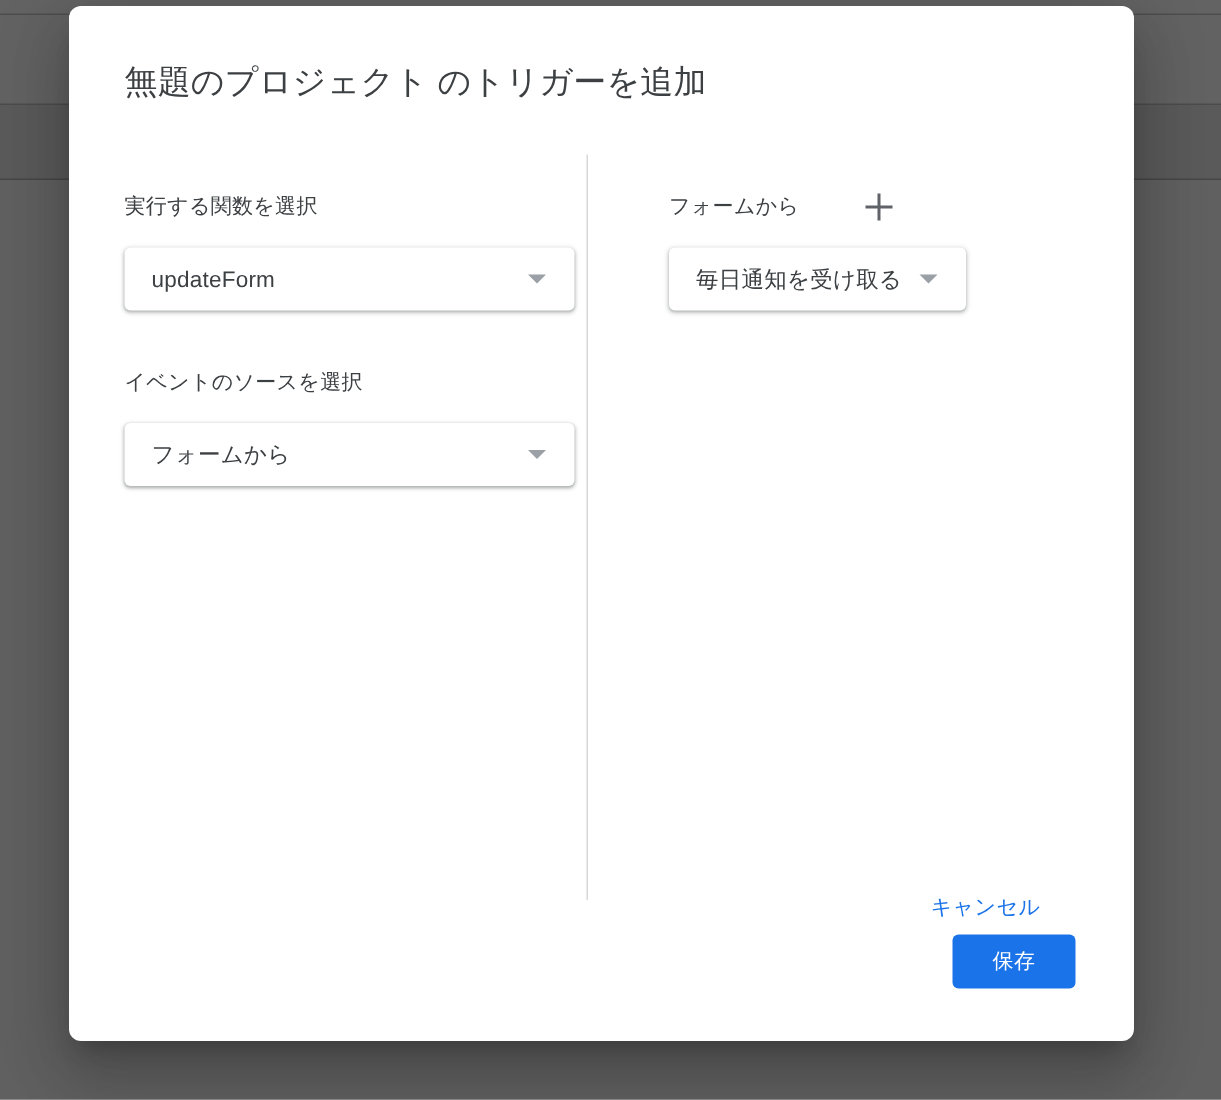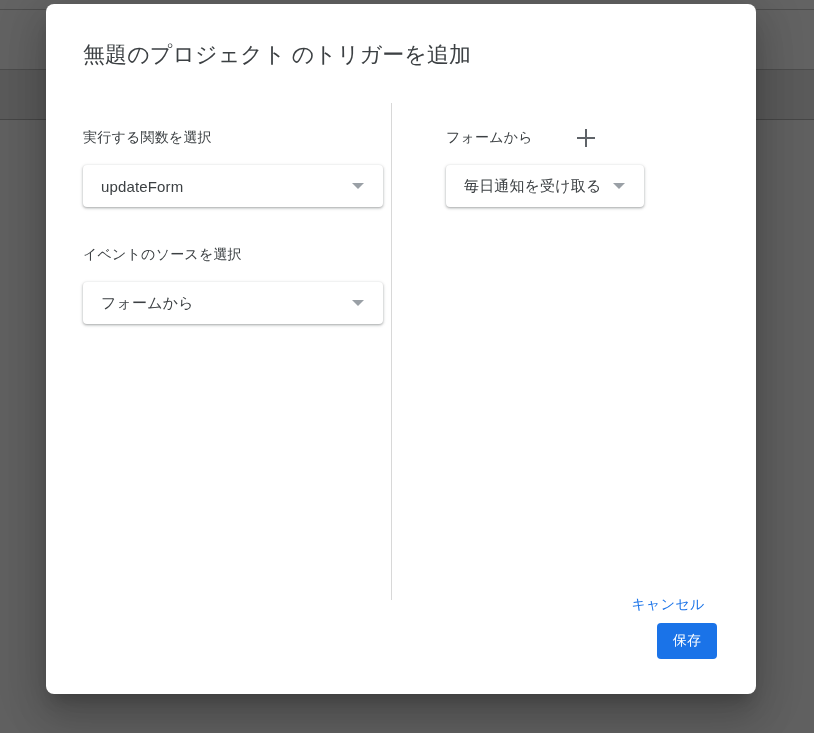--- a/index.html
+++ b/index.html
@@ -190,21 +190,21 @@
     font-family: inherit;
   }
   .btn-save {
     margin-left: 38px;
     font-size: 14px;
     color: #ffffff;
     letter-spacing: .3px;
     background: #1a73e8;
     border: none;
     border-radius: 4px;
-    width: 60px;
+    width: 82px;
     height: 36px;
     cursor: pointer;
     font-family: inherit;
   }
 </style>
 </head>
 <body>
 
 <div class="scrim">
   <div class="bg-band b1"></div>

